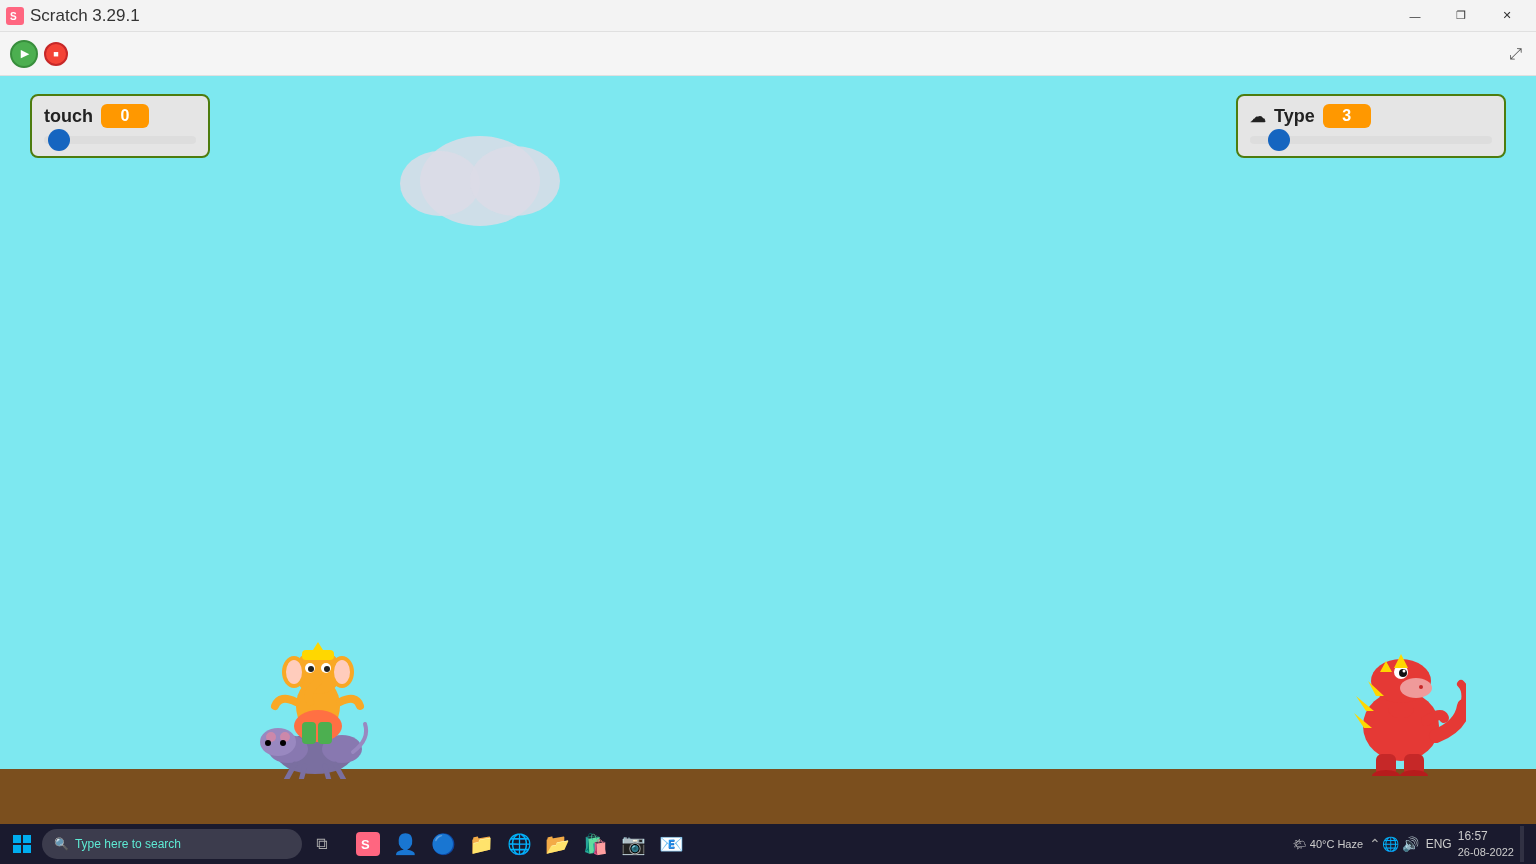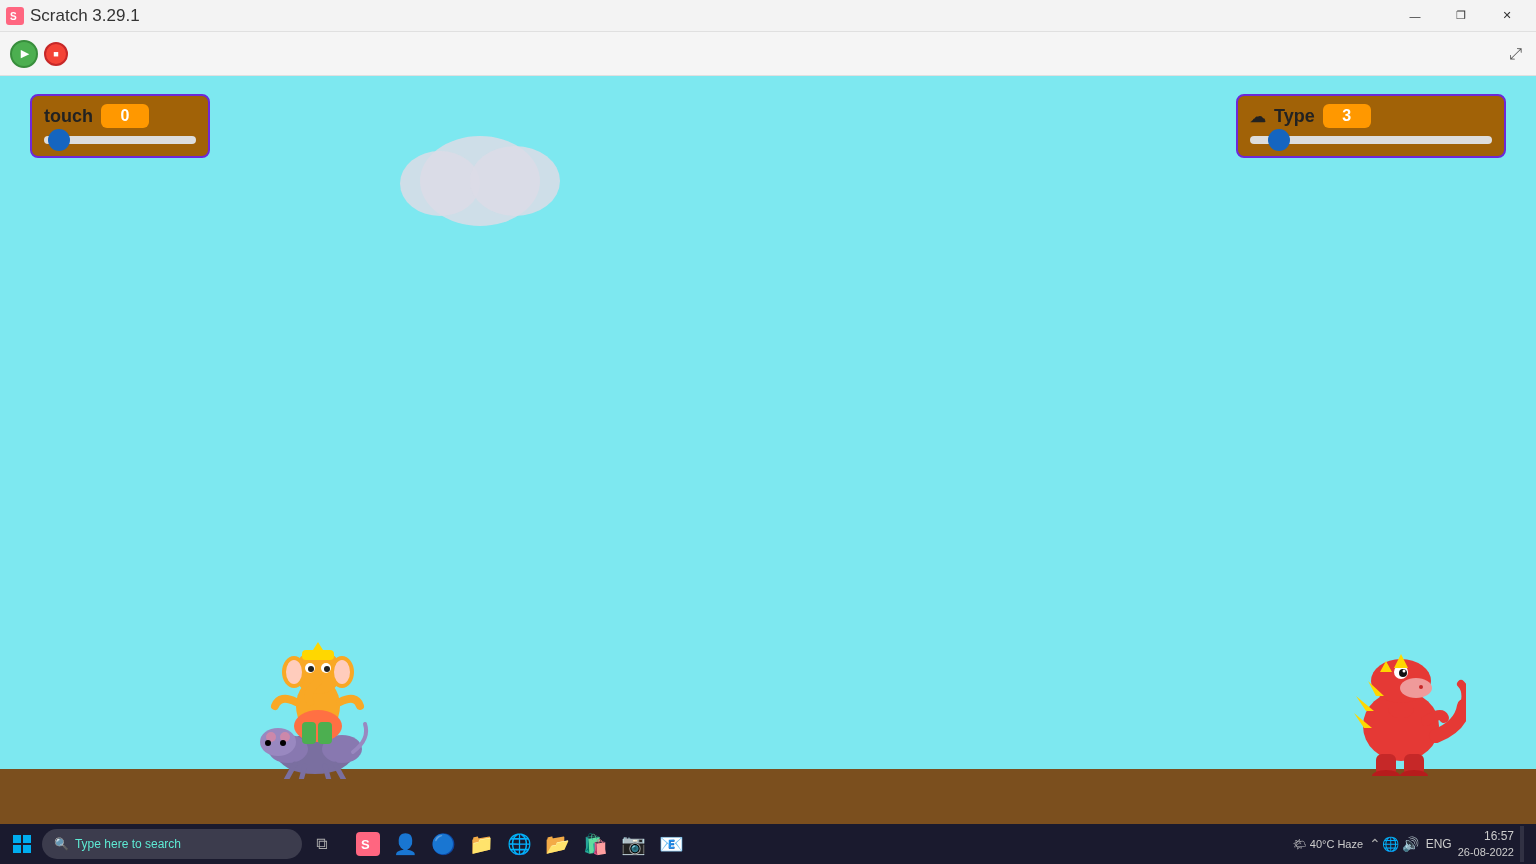--- a/index.html
+++ b/index.html
@@ -103,22 +103,22 @@
     }
     .cloud-shape span {
       width: 80px; height: 65px;
       top: 35px; left: 20px;
     }
 
     
     .var-box {
       position: absolute;
       top: 18px;
-      background: #a16207;
-      border: 2px solid #6d28d9;
+      background: #e5e5e5;
+      border: 2px solid #4d7c0f;
       border-radius: 8px;
       padding: 8px 12px 12px;
       min-width: 180px;
     }
     .var-box-touch {
       left: 30px;
     }
     .var-box-meter {
       right: 30px;
       min-width: 270px;
@@ -250,21 +250,20 @@
       font-size: 11px;
     }
     .taskbar-weather {
       display: flex;
       align-items: center;
       gap: 3px;
       color: #ccc;
       font-size: 11px;
     }
     .taskbar-clock {
-      text-align: right;
       color: #ccc;
       font-size: 11px;
       line-height: 1.4;
     }
     .taskbar-icons {
       display: flex;
       align-items: center;
       gap: 2px;
       color: #aaa;
       font-size: 14px;

